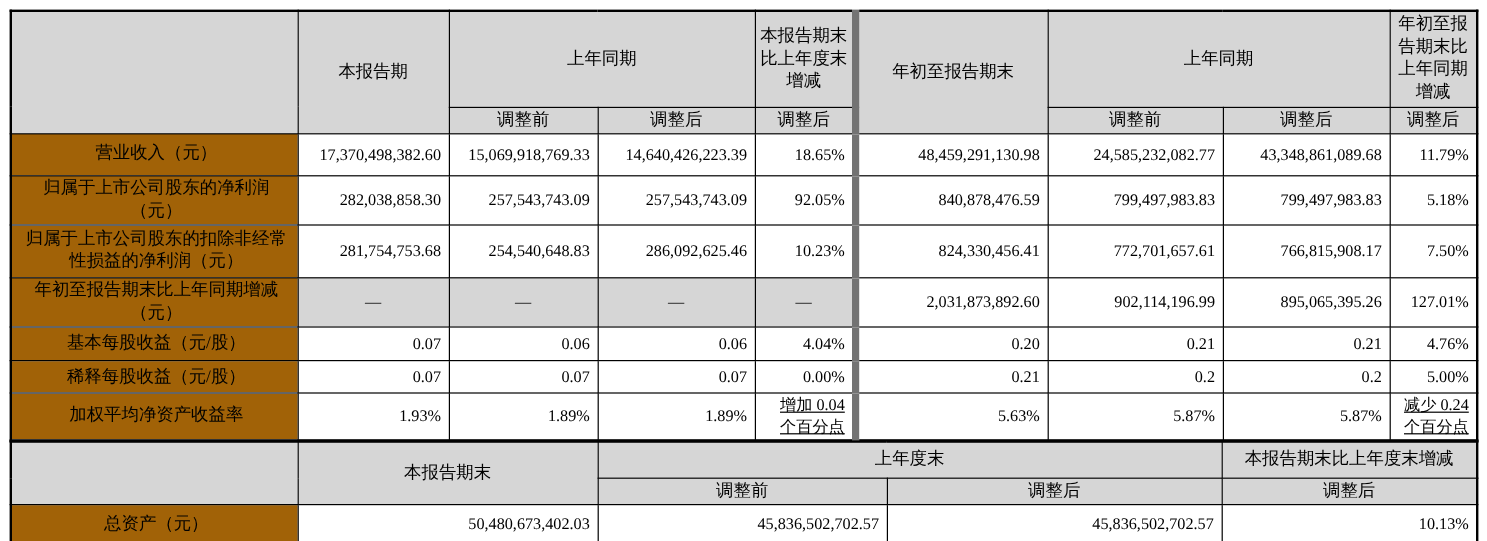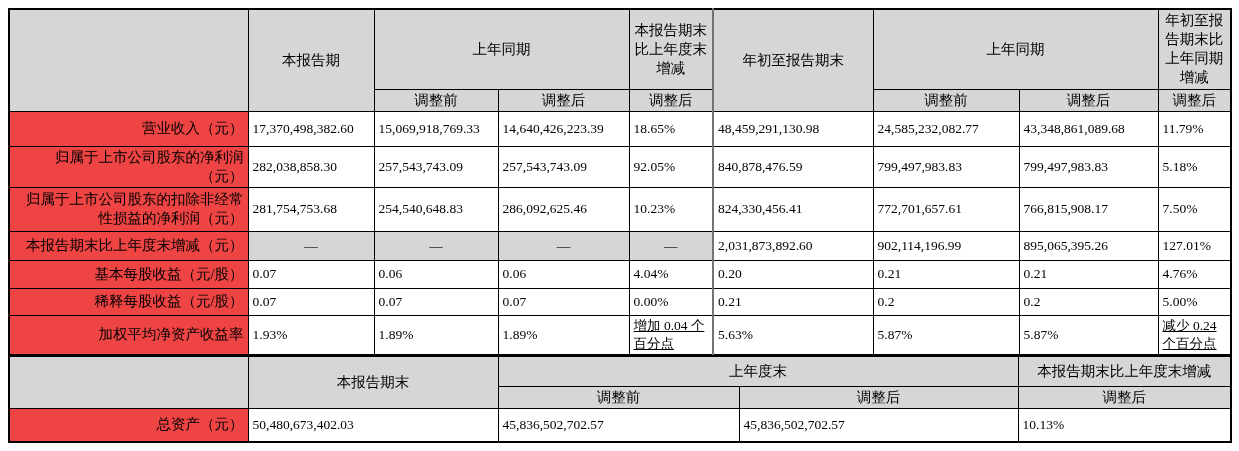--- a/index.html
+++ b/index.html
@@ -5,25 +5,25 @@
   html,body{margin:0;padding:0;background:#ffffff;}
   body{width:1239px;height:451px;position:relative;overflow:hidden;
        font-family:"Liberation Serif","DejaVu Serif",serif;color:#000;}
   .tblwrap{position:absolute;left:8px;top:8px;width:1223px;}
   table{border-collapse:collapse;table-layout:fixed;width:1222px;}
   table.t1{border:2px solid #000;}
   table.t2{border:2px solid #000;margin-top:-1px;}
   td,th{border:1px solid #000;vertical-align:middle;overflow:hidden;
         line-height:1.32;padding:1px 4px;}
   th{background:#d6d6d6;font-weight:normal;font-size:14.5px;text-align:center;}
-  td.label{background:#ef4444;text-align:right;font-size:14.5px;padding-left:7px;padding-right:4px;}
-  td.num{font-size:13.5px;padding-right:6px;white-space:nowrap;}
+  td.label{background:#a16207;text-align:center;font-size:14.5px;padding-left:7px;padding-right:4px;}
+  td.num{text-align:right;font-size:13.5px;padding-right:6px;white-space:nowrap;}
   td.num.wraps{white-space:normal;font-size:13.5px;text-decoration:underline;}
   td.dash{background:#d6d6d6;text-align:center;font-size:13.5px;}
-  .thickl{border-left:2px solid #737373;}
+  .thickl{border-left:6px solid #737373;}
 </style>
 </head>
 <body>
 
 <div class="tblwrap">
 
   <table class="t1">
     <colgroup>
       <col style="width:239px">
         <col style="width:126px">
@@ -80,21 +80,21 @@
       <td class="num">281,754,753.68</td>
       <td class="num">254,540,648.83</td>
       <td class="num">286,092,625.46</td>
       <td class="num">10.23%</td>
       <td class="num thickl">824,330,456.41</td>
       <td class="num">772,701,657.61</td>
       <td class="num">766,815,908.17</td>
       <td class="num">7.50%</td>
     </tr>
     <tr style="height:29px">
-      <td class="label">本报告期末比上年度末增减（元）</td>
+      <td class="label">年初至报告期末比上年同期增减（元）</td>
       <td class="dash">—</td>
       <td class="dash">—</td>
       <td class="dash">—</td>
       <td class="dash">—</td>
       <td class="num thickl">2,031,873,892.60</td>
       <td class="num">902,114,196.99</td>
       <td class="num">895,065,395.26</td>
       <td class="num">127.01%</td>
     </tr>
     <tr style="height:28px">

